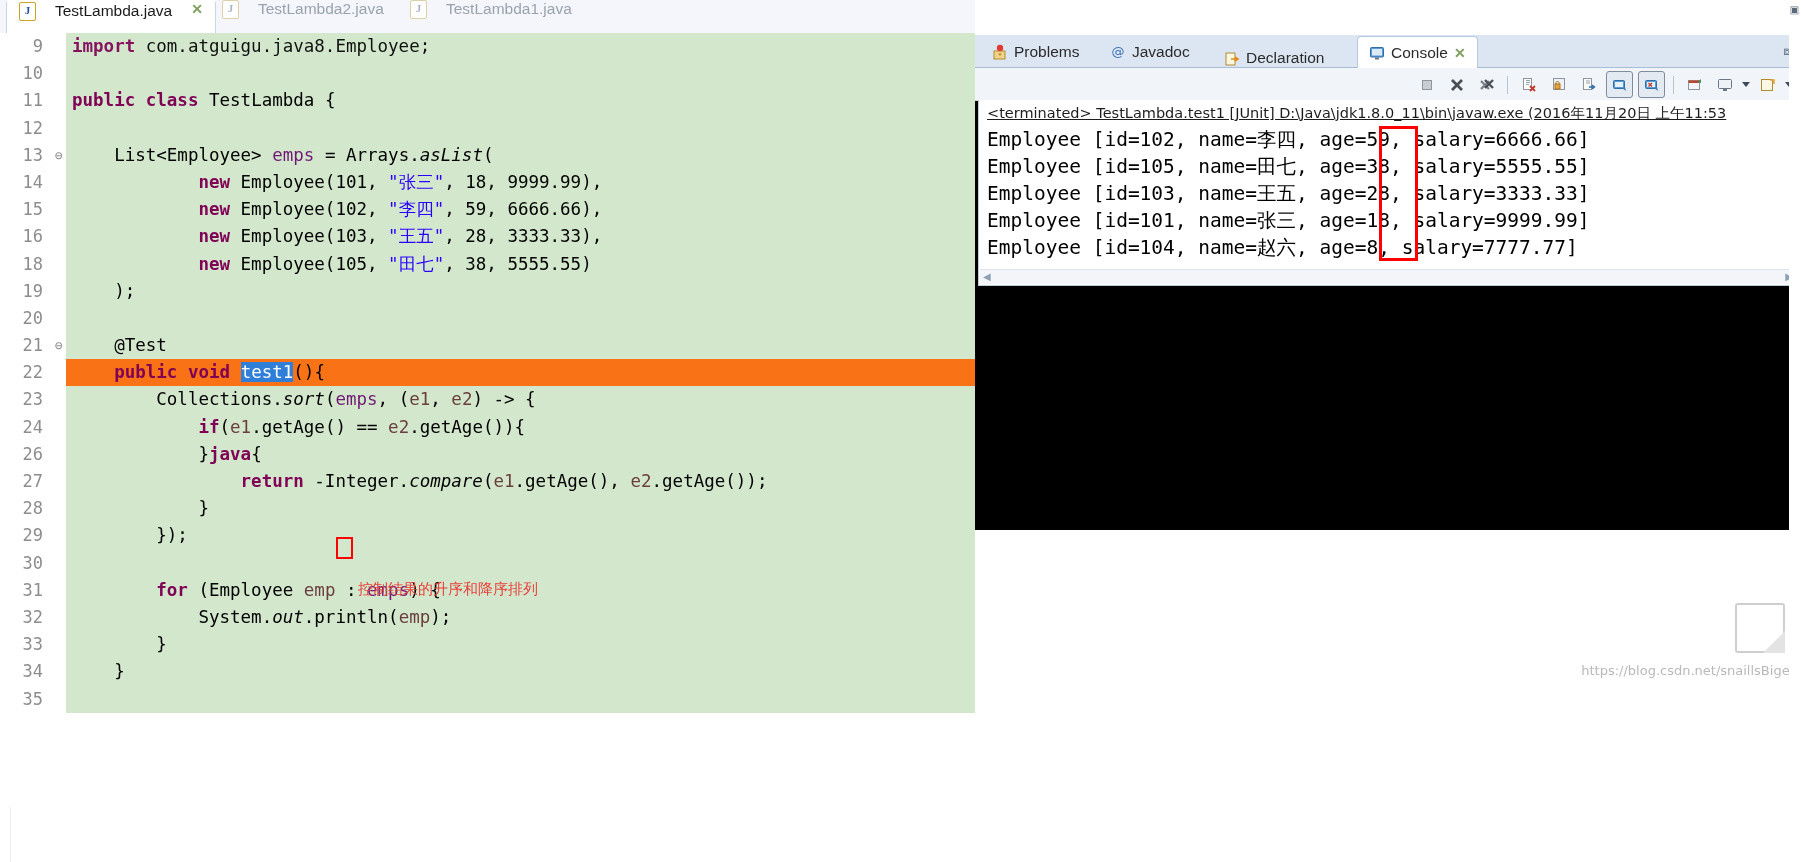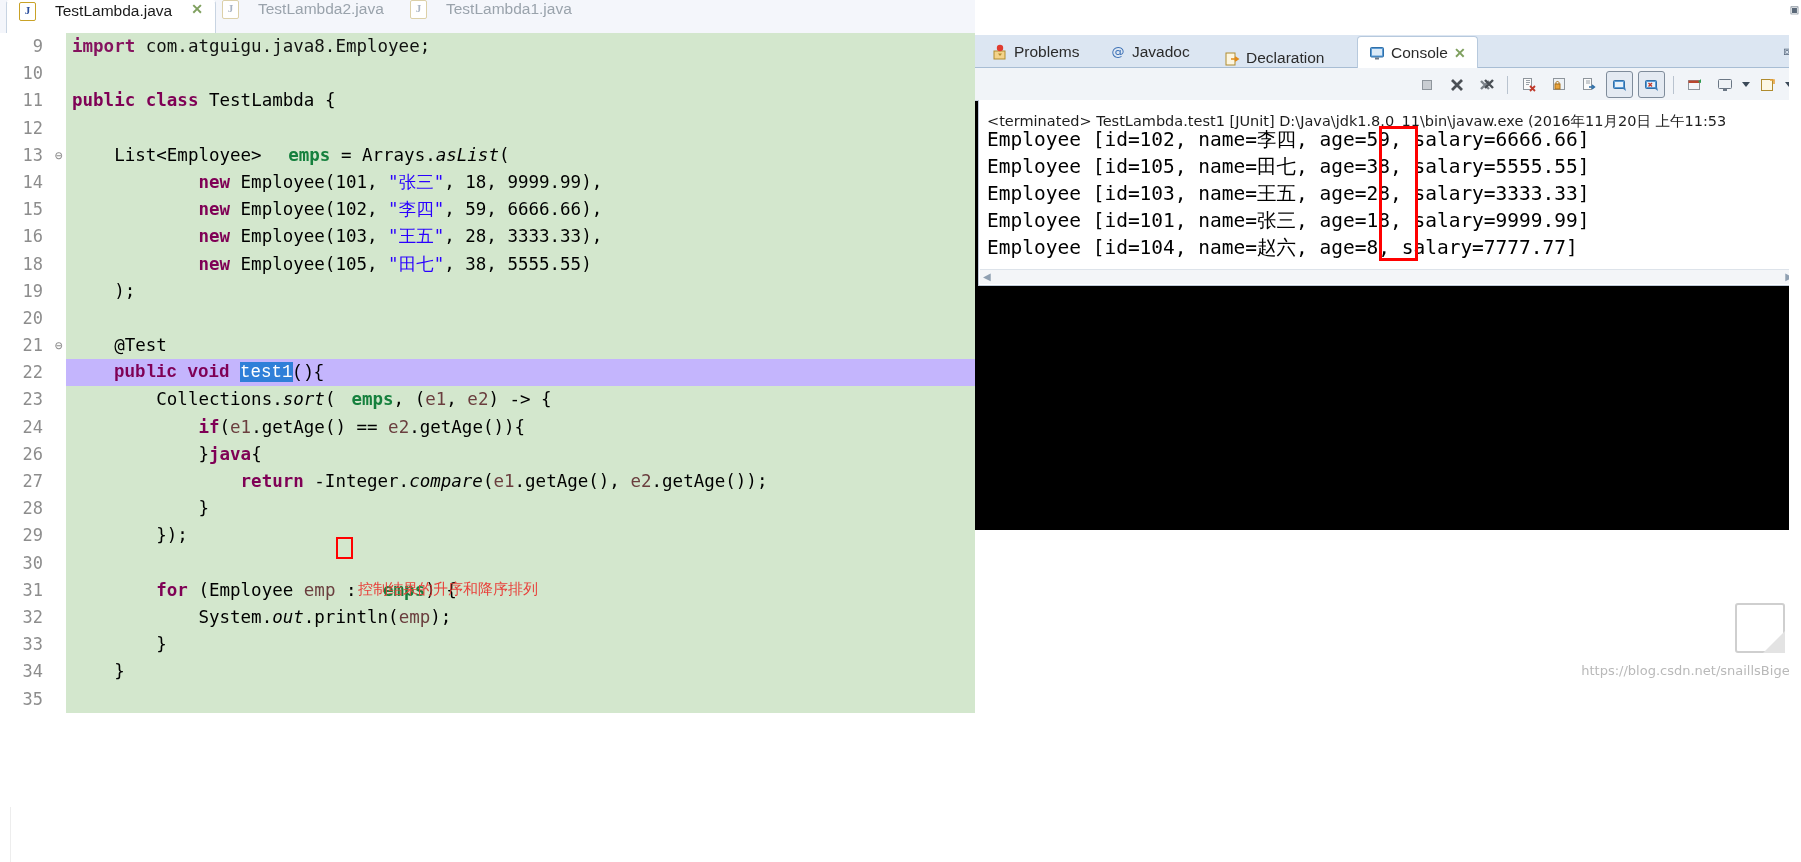--- a/index.html
+++ b/index.html
@@ -71,27 +71,27 @@
     background:#ffffff;height:27.2px;line-height:27.2px;
   }
   .row .fold{
     width:14px;flex:0 0 14px;text-align:center;color:#8d8d8d;font-size:13px;
     background:#ffffff;height:27.2px;line-height:27.2px;
   }
   .row .src{
     flex:1 1 auto;white-space:pre;padding-left:6px;color:#000000;
     height:27.2px;line-height:27.2px;overflow:hidden;
   }
-  .row.current .src{background:#c4b5fd;font-family:Liberation Mono, monospace;}
+  .row.current .src{background:#f97316;}
   .row.current{background:#eaf1fb;}
 
   
   .kw{color:#7f0055;font-weight:bold;}
   .str{color:#2a00ff;}
-  .fld{color:#15803d;font-weight:bold;margin-left:16px;}
+  .fld{color:#701a75;font-weight:normal;}
   .mth{font-style:italic;color:#000000;}
   .prm{color:#6a3e3e;}
   .ann{color:#000000;}
 
   .sel{background:#2f7fd8;color:#ffffff;}
 
   
   .minus-box{
     position:absolute;left:336px;top:504px;width:17px;height:22px;
     border:2.5px solid #ff0000;box-sizing:border-box;
@@ -143,23 +143,23 @@
   .caret{
     width:0;height:0;border-left:4px solid transparent;border-right:4px solid transparent;
     border-top:5px solid #3c4a59;
   }
 
   .console-body{
     position:absolute;left:3px;right:3px;top:65px;bottom:395px;
     background:#ffffff;border:1px solid #bfcbd8;border-top:none;overflow:hidden;
   }
   .term-line{
-    position:absolute;left:8px;top:12px;
+    position:absolute;left:8px;top:4px;
     font-family:"DejaVu Sans","Liberation Sans",sans-serif;
-    font-size:14.5px;color:#1d1d1d;white-space:nowrap;
+    font-size:14.5px;color:#1d1d1d;white-space:nowrap;text-decoration:underline;
   }
   .out-lines{
     position:absolute;left:8px;top:26px;right:0;
     font-family:"DejaVu Sans Mono","Liberation Mono",monospace;
     font-size:19.5px;line-height:27px;color:#000000;white-space:pre;
   }
   .out-line{height:27px;}
 
   .age-box{
     position:absolute;left:400px;top:26px;width:39px;height:135px;

